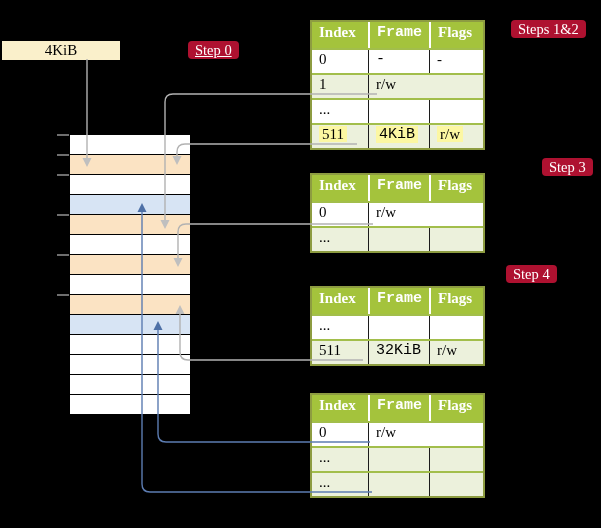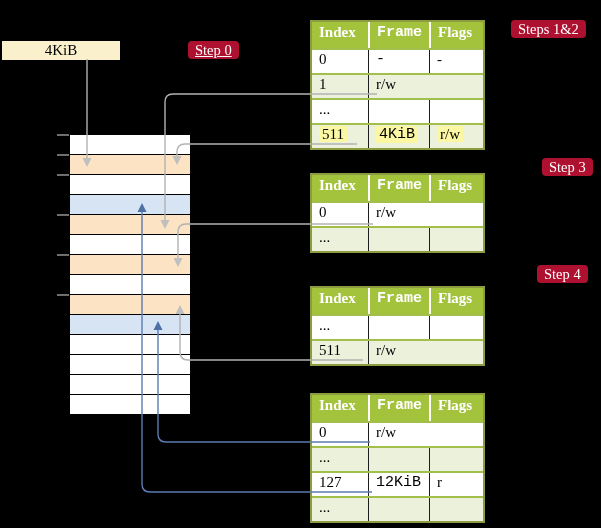--- a/index.html
+++ b/index.html
@@ -15,21 +15,21 @@
   }
   
   .badge{
     position:absolute;background:#ae1130;color:#fff;
     font-size:14.5px;line-height:18px;height:18px;padding:0 7px;
     border-radius:4px;white-space:nowrap;
   }
   #badge-step0 {left:188px;top:41px;text-decoration:underline;}
   #badge-steps12{left:511px;top:20px;}
   #badge-step3 {left:542px;top:158px;}
-  #badge-step4 {left:537px;top:265px;}
+  #badge-step4 {left:506px;top:265px;}
   
   #memory-stack{position:absolute;left:70px;top:135px;width:120px;height:280px;}
   .mrow{height:20px;box-sizing:border-box;border-bottom:1px solid #000;}
   .mrow.white{background:#ffffff;}
   .mrow.peach{background:#fbe3c3;}
   .mrow.blue {background:#d7e4f4;}
   .tick{position:absolute;left:57px;width:12px;height:2px;background:#6f6f6f;}
   
   .ptable{
     position:absolute;left:310px;width:171px;
@@ -137,42 +137,38 @@
         <div class="tcell c1">Frame</div>
         <div class="tcell c2">Flags</div>
       </div>
       <div class="trow">
         <div class="tcell c0"><span>...</span></div>
         <div class="tcell c1"></div>
         <div class="tcell c2"></div>
       </div>
       <div class="trow shaded">
         <div class="tcell c0"><span>511</span></div>
+        <div class="tcell c1"><span>32KiB</span></div>
         <div class="tcell c2"><span>r/w</span></div>
       </div>
     </div>
   <div class="ptable" id="table-3">
       <div class="trow thead">
         <div class="tcell c0">Index</div>
         <div class="tcell c1">Frame</div>
         <div class="tcell c2">Flags</div>
       </div>
       <div class="trow">
         <div class="tcell c0"><span>0</span></div>
         <div class="tcell c2"><span>r/w</span></div>
       </div>
       <div class="trow shaded">
         <div class="tcell c0"><span>...</span></div>
         <div class="tcell c1"></div>
         <div class="tcell c2"></div>
-      </div>
-      <div class="trow">
-        <div class="tcell c0"><span>127</span></div>
-        <div class="tcell c1"><span>12KiB</span></div>
-        <div class="tcell c2"><span>r</span></div>
       </div>
       <div class="trow shaded">
         <div class="tcell c0"><span>...</span></div>
         <div class="tcell c1"></div>
         <div class="tcell c2"></div>
       </div>
     </div>
 
   <svg id="arrows" width="601" height="528" viewBox="0 0 601 528">
 

